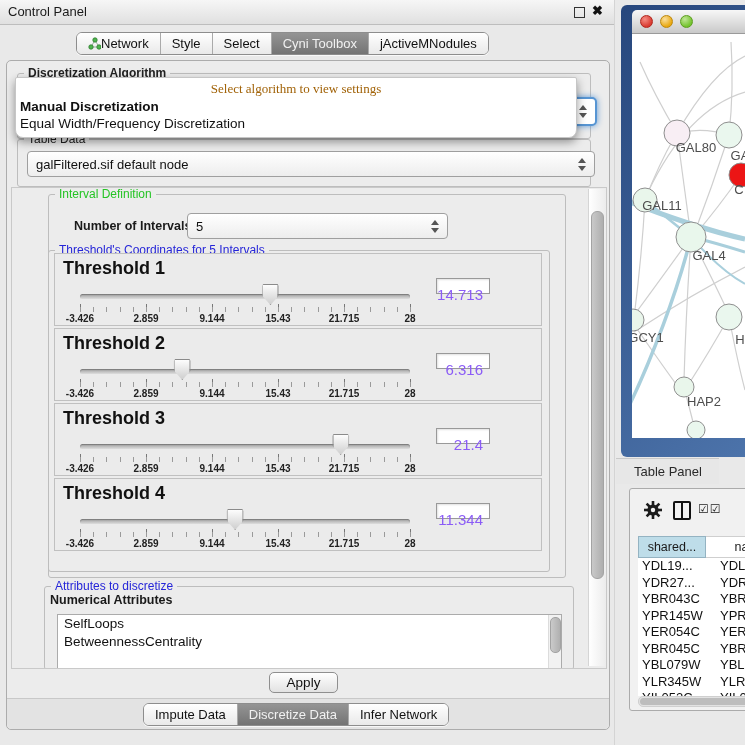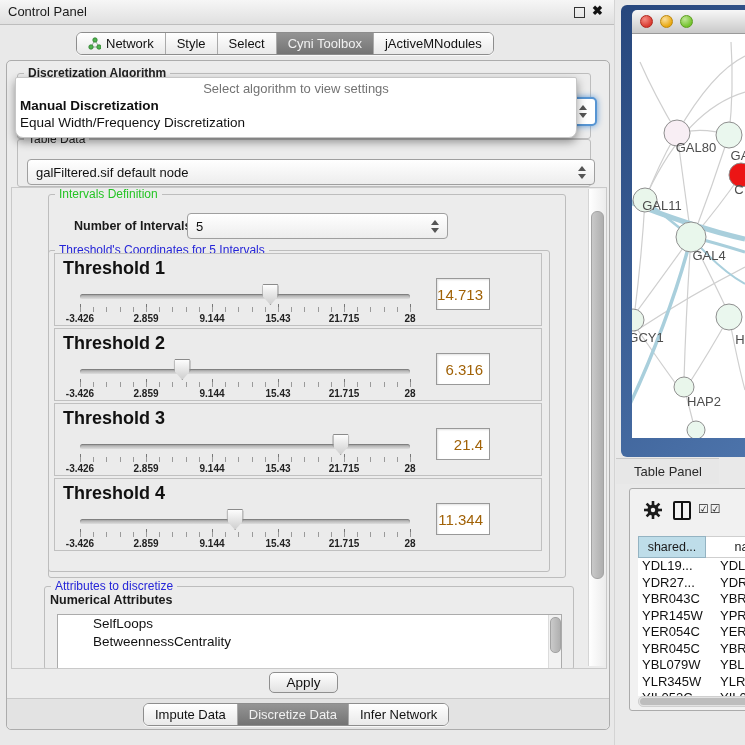--- a/index.html
+++ b/index.html
@@ -8,21 +8,21 @@
   
   #cp-titlebar{position:absolute;left:0;top:0;width:614px;height:24px;
     background:linear-gradient(#f6f6f6,#e0e0e0);border-bottom:1px solid #bdbdbd;}
   #cp-title{position:absolute;left:8px;top:4px;font-size:13px;color:#1a1a1a;}
   #float-icon{position:absolute;left:574px;top:7px;width:9px;height:9px;border:1.5px solid #333;}
   #close-icon{position:absolute;left:592px;top:3px;font-size:13px;font-weight:bold;color:#111;}
   
   .seg{position:absolute;display:inline-flex;border:1px solid #8d8d8d;border-radius:6px;
        overflow:hidden;background:#fff;box-shadow:0 1px 0 rgba(255,255,255,.7);}
   .seg .tab{padding:3px 11px;font-size:13px;color:#111;background:linear-gradient(#ffffff,#e9e9e9);
-       border-left:1px solid #aaa;display:flex;align-items:center;gap:5px;white-space:nowrap;}
+       border-left:1px solid #aaa;display:flex;align-items:center;white-space:nowrap;}
   .seg .tab:first-child{border-left:none;}
   .seg .tab.sel{background:linear-gradient(#949494,#747474);color:#f1f1f1;}
   #top-tabs{left:76px;top:32px;}
   #bottom-tabs{left:143px;top:703px;}
   
   #main-panel{position:absolute;left:6px;top:60px;width:602px;height:668px;background:#ececec;
     border:1px solid #acacac;border-radius:5px;}
   .tgroup{position:absolute;border:1px solid #bdbdbd;border-radius:3px;}
   .gtitle{position:absolute;top:-8px;left:6px;background:#ececec;padding:0 4px;font-size:12px;color:#222;}
   .gtitle.bold{font-weight:bold;}
@@ -30,25 +30,25 @@
   .gtitle.blue{color:#2525d8;}
   .combo{position:absolute;background:linear-gradient(#ffffff,#ededed);border:1px solid #9f9f9f;
     border-radius:4px;font-size:13px;display:flex;align-items:center;padding:0 8px;color:#111;}
   .spin{margin-left:auto;display:flex;flex-direction:column;gap:3px;}
   .tri-up{width:0;height:0;border-left:4px solid transparent;border-right:4px solid transparent;border-bottom:5px solid #555;}
   .tri-dn{width:0;height:0;border-left:4px solid transparent;border-right:4px solid transparent;border-top:5px solid #555;}
   #algo-group{left:10px;top:12px;width:572px;height:64px;}
   #algo-combo{left:20px;top:36px;width:550px;height:25px;border:2px solid #5795d3;
     box-shadow:0 0 6px rgba(86,148,211,.95);border-radius:5px;background:#fff;}
   #tabledata-group{left:10px;top:78px;width:572px;height:46px;}
-  #tabledata-combo{left:20px;top:98px;width:550px;height:24px;}
+  #tabledata-combo{left:20px;top:90px;width:550px;height:24px;}
   
   #algo-popup{position:absolute;left:8px;top:16px;width:560px;height:59px;background:#fff;
     border:1px solid #c6c6c6;border-radius:2px 2px 8px 8px;box-shadow:0 4px 10px rgba(0,0,0,.4);z-index:10;}
-  #popup-hint{display:block;text-align:center;font-size:13px;color:#737373;padding-top:3px;}
+  #popup-hint{display:block;text-align:center;font-size:13px;color:#a16207;padding-top:3px;font-family:Liberation Serif, serif;}
   .popup-item{display:block;font-size:13.5px;color:#111;padding:2px 0 0 4px;}
   .popup-item.bold{font-weight:bold;}
   
   #viewport{position:absolute;left:4px;top:126px;width:594px;height:480px;border:1px solid #c9c9c9;
     background:#ececec;overflow:hidden;}
   #interval-group{left:36px;top:6px;width:516px;height:382px;}
   #noi-label{position:absolute;left:62px;top:31px;font-size:12.5px;font-weight:bold;}
   #noi-combo{left:175px;top:25px;width:243px;height:24px;}
   #thresh-group{left:36px;top:62px;width:500px;height:320px;}
   .thr-block{position:relative;width:486px;height:71px;margin:2px 0 0 5px;border:1px solid #c0c0c0;background:#ebebeb;}
@@ -56,28 +56,28 @@
   .thr-track{position:absolute;left:25px;top:40px;width:330px;height:5px;border-radius:3px;
     background:linear-gradient(#9e9e9e,#dedede);box-shadow:inset 0 1px 1px rgba(0,0,0,.25);}
   .thr-thumb{position:absolute;top:30px;width:15px;height:19px;transform:translateX(-50%);
     background:linear-gradient(#fdfdfd,#cfcfcf);border:1px solid #8a8a8a;
     clip-path:polygon(8% 0,92% 0,100% 10%,100% 55%,50% 100%,0 55%,0 10%);}
   .ticks-major{position:absolute;left:25px;top:50px;width:331px;height:8px;
     background:repeating-linear-gradient(to right,#777 0 1px,rgba(0,0,0,0) 1px 66px);}
   .ticks-minor{position:absolute;left:25px;top:53px;width:331px;height:5px;
     background:repeating-linear-gradient(to right,#9a9a9a 0 1px,rgba(0,0,0,0) 1px 13.2px);}
   .tick-label{position:absolute;top:59px;transform:translateX(-50%);font-size:10px;font-weight:bold;color:#222;}
-  .vfield{position:absolute;left:381px;top:24px;width:54px;height:32px;background:#fff;border:1px solid #999;
+  .vfield{position:absolute;left:381px;top:24px;width:54px;height:16px;background:#fff;border:1px solid #999;
     box-shadow:inset 1px 1px 2px rgba(0,0,0,.12);font-size:15px;text-align:right;
-    padding-right:6px;box-sizing:border-box;line-height:32px;color:#a16207;}
+    padding-right:6px;box-sizing:border-box;line-height:32px;color:#8b5cf6;}
   #attr-group{left:32px;top:398px;width:528px;height:82px;}
   #numattr-label{position:absolute;left:38px;top:405px;font-size:12.5px;font-weight:bold;}
   #attr-list{position:absolute;left:45px;top:426px;width:503px;height:54px;background:#fff;
     border:1px solid #ababab;overflow:hidden;}
-  .attr-item{font-size:13.5px;color:#111;padding-left:6px;line-height:17.5px;white-space:nowrap;margin-left:29px;}
+  .attr-item{font-size:13.5px;color:#111;padding-left:6px;line-height:17.5px;white-space:nowrap;}
   #attr-scroll{position:absolute;right:0;top:0;width:12px;height:100%;background:#f2f2f2;border-left:1px solid #dcdcdc;}
   #attr-thumb{position:absolute;left:1px;top:2px;width:9px;height:34px;border-radius:5px;
     background:linear-gradient(to right,#cacaca,#b0b0b0);border:1px solid #a3a3a3;}
   #main-scrollbar{position:absolute;left:576px;top:1px;width:17px;height:477px;
     background:linear-gradient(to right,#ffffff,#ececec);border-left:1px solid #d5d5d5;}
   #main-thumb{position:absolute;left:2px;top:22px;width:11px;height:366px;border-radius:6px;
     background:linear-gradient(to right,#c9c9c9,#aeaeae);border:1px solid #a3a3a3;}
   #apply-btn{position:absolute;left:262px;top:611px;width:69px;height:21px;border:1px solid #8f8f8f;
     border-radius:5px;background:linear-gradient(#ffffff,#e2e2e2);font-size:13.5px;
     font-family:"Liberation Sans",sans-serif;color:#111;padding:0;}
@@ -182,21 +182,21 @@
 
     <div id="algo-popup">
       <span id="popup-hint">Select algorithm to view settings</span>
       <span class="popup-item bold">Manual Discretization</span>
       <span class="popup-item">Equal Width/Frequency Discretization</span>
     </div>
 
     <div id="viewport">
 
       <div id="interval-group" class="tgroup">
-        <span class="gtitle green">Intervals Definition</span>
+        <span class="gtitle green">Interval Definition</span>
       </div>
       <span id="noi-label">Number of Intervals</span>
       <div id="noi-combo" class="combo">
         <span>5</span>
         <span class="spin">
             <span class="tri-up"></span>
             <span class="tri-dn"></span>
           </span>
       </div>
 

